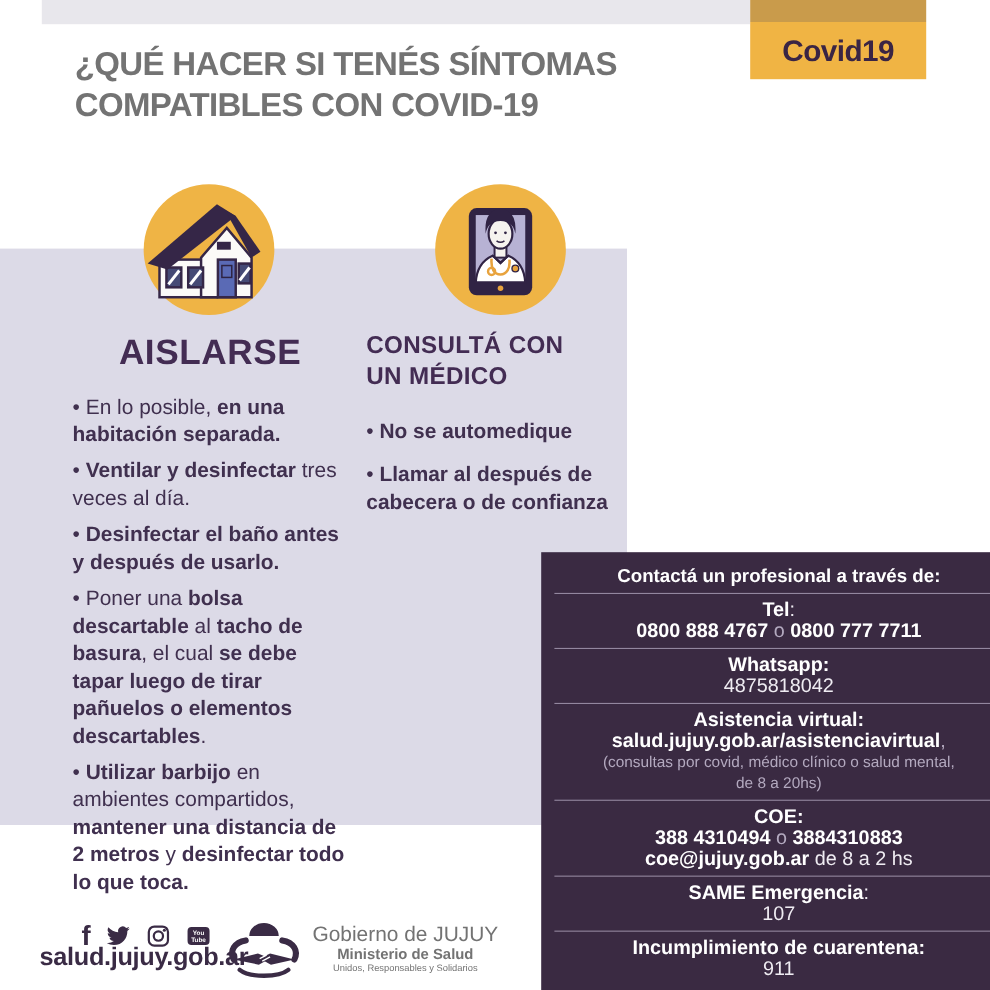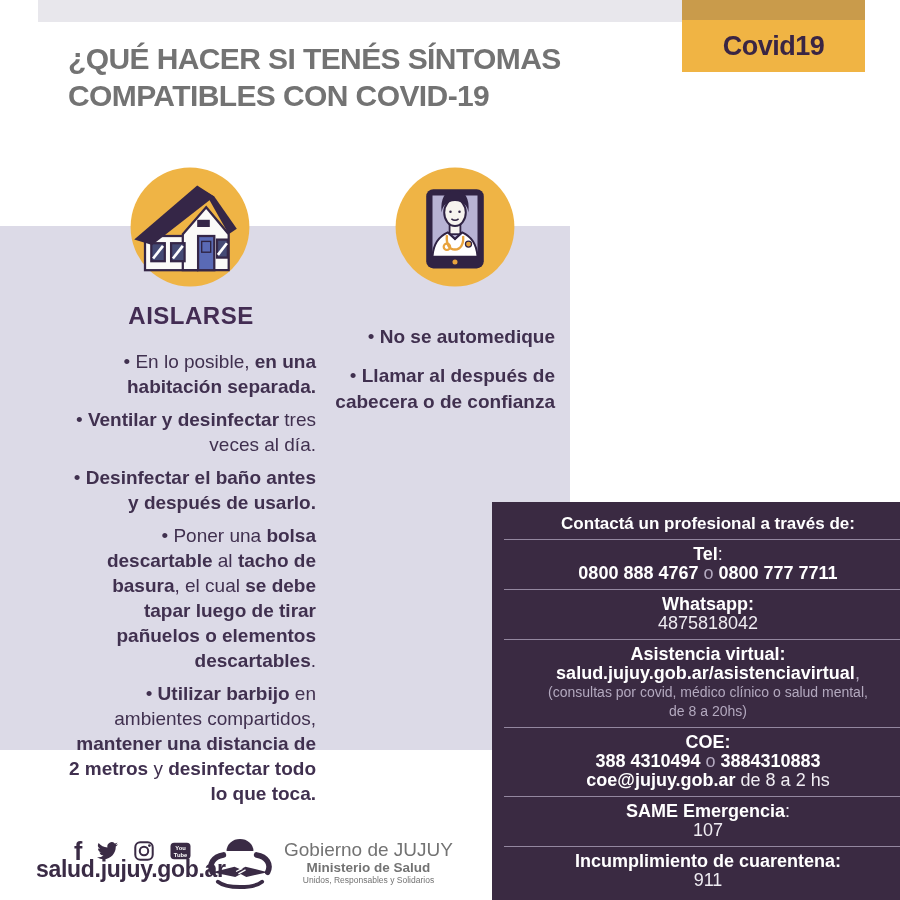--- a/index.html
+++ b/index.html
@@ -1,37 +1,37 @@
 <!DOCTYPE html>
 <html><head>
 <meta charset="utf-8">
 <style>
   html,body{margin:0;padding:0;}
   body{width:900px;height:900px;background:#ffffff;font-family:"Liberation Sans",sans-serif;position:relative;overflow:hidden;}
   .poster{position:absolute;inset:0;}
 
   .topbar{position:absolute;left:38px;top:0;width:644px;height:22px;background:#e8e7ec;}
 
-  .badge{position:absolute;left:682px;top:0;width:183px;height:72px;}
+  .badge{position:absolute;left:682px;top:0;width:160px;height:72px;}
   .badge-top{height:20px;background:#c99b4b;}
   .badge-main{height:52px;background:#f0b444;color:#3a2544;font-weight:700;font-size:27px;display:flex;align-items:center;justify-content:center;letter-spacing:-0.5px;}
 
   .title{position:absolute;left:68px;top:40px;margin:0;font-size:30px;line-height:37px;color:#737373;font-weight:700;letter-spacing:-0.6px;}
 
   .panel{position:absolute;left:0;top:226px;width:570px;height:524px;background:#dcdae7;}
 
   .circle{position:absolute;width:126px;height:126px;}
   .circle-house{left:127px;top:164px;}
   .circle-doctor{left:392px;top:164px;}
   .circle svg{display:block;width:100%;height:100%;}
 
   .col-left{position:absolute;left:66px;top:302px;width:250px;color:#40304f;}
-  .col-left h2{margin:0;text-align:center;font-size:24px;letter-spacing:.5px;color:#432c53;}
+  .col-left h2{margin:0;text-align:center;font-size:32px;letter-spacing:.5px;color:#432c53;}
   .bullets{margin-top:19px;font-size:19px;line-height:25px;}
-  .bullets p{margin:0 0 8px;text-align:right;}
+  .bullets p{margin:0 0 8px;}
   .bullets .b{font-weight:700;}
 
   .col-right{position:absolute;left:333px;top:300px;width:222px;color:#40304f;}
   .col-right h2{margin:0;font-size:22px;line-height:28px;color:#432c53;letter-spacing:.3px;}
   .col-right .bullets{margin-top:24px;line-height:26px;}
   .col-right .bullets p{margin:0 0 13px;}
 
   .contact{position:absolute;left:492px;top:502px;width:432px;height:398px;background:#3a2a42;color:#fff;text-align:center;padding-top:9px;box-sizing:border-box;}
   .crow{padding:3px 8px;}
   .cline{font-size:18px;line-height:19px;}
@@ -116,20 +116,24 @@
     <div class="bullets">
         <p><span>• En lo posible, </span><span class="b">en una habitación separada.</span></p>
         <p><span>• </span><span class="b">Ventilar y desinfectar</span><span> tres veces al día.</span></p>
         <p><span>• </span><span class="b">Desinfectar el baño antes y después de usarlo.</span></p>
         <p><span>• Poner una </span><span class="b">bolsa descartable</span><span> al </span><span class="b">tacho de basura</span><span>, el cual </span><span class="b">se debe tapar luego de tirar pañuelos o elementos descartables</span><span>.</span></p>
         <p><span>• </span><span class="b">Utilizar barbijo</span><span> en ambientes compartidos, </span><span class="b">mantener una distancia de 2 metros</span><span> y </span><span class="b">desinfectar todo lo que toca.</span></p>
       </div>
   </section>
 
   <section class="col-right">
+    <h2>
+      <span>CONSULTÁ CON</span><br>
+      <span>UN MÉDICO</span>
+    </h2>
     <div class="bullets">
         <p><span>• </span><span class="b">No se automedique</span></p>
         <p><span>• </span><span class="b">Llamar al después de cabecera o de confianza</span></p>
       </div>
   </section>
 
   <section class="contact">
       <div class="crow">
         <div class="cline h"><span class="b">Contactá un profesional a través de:</span></div>
       </div>

